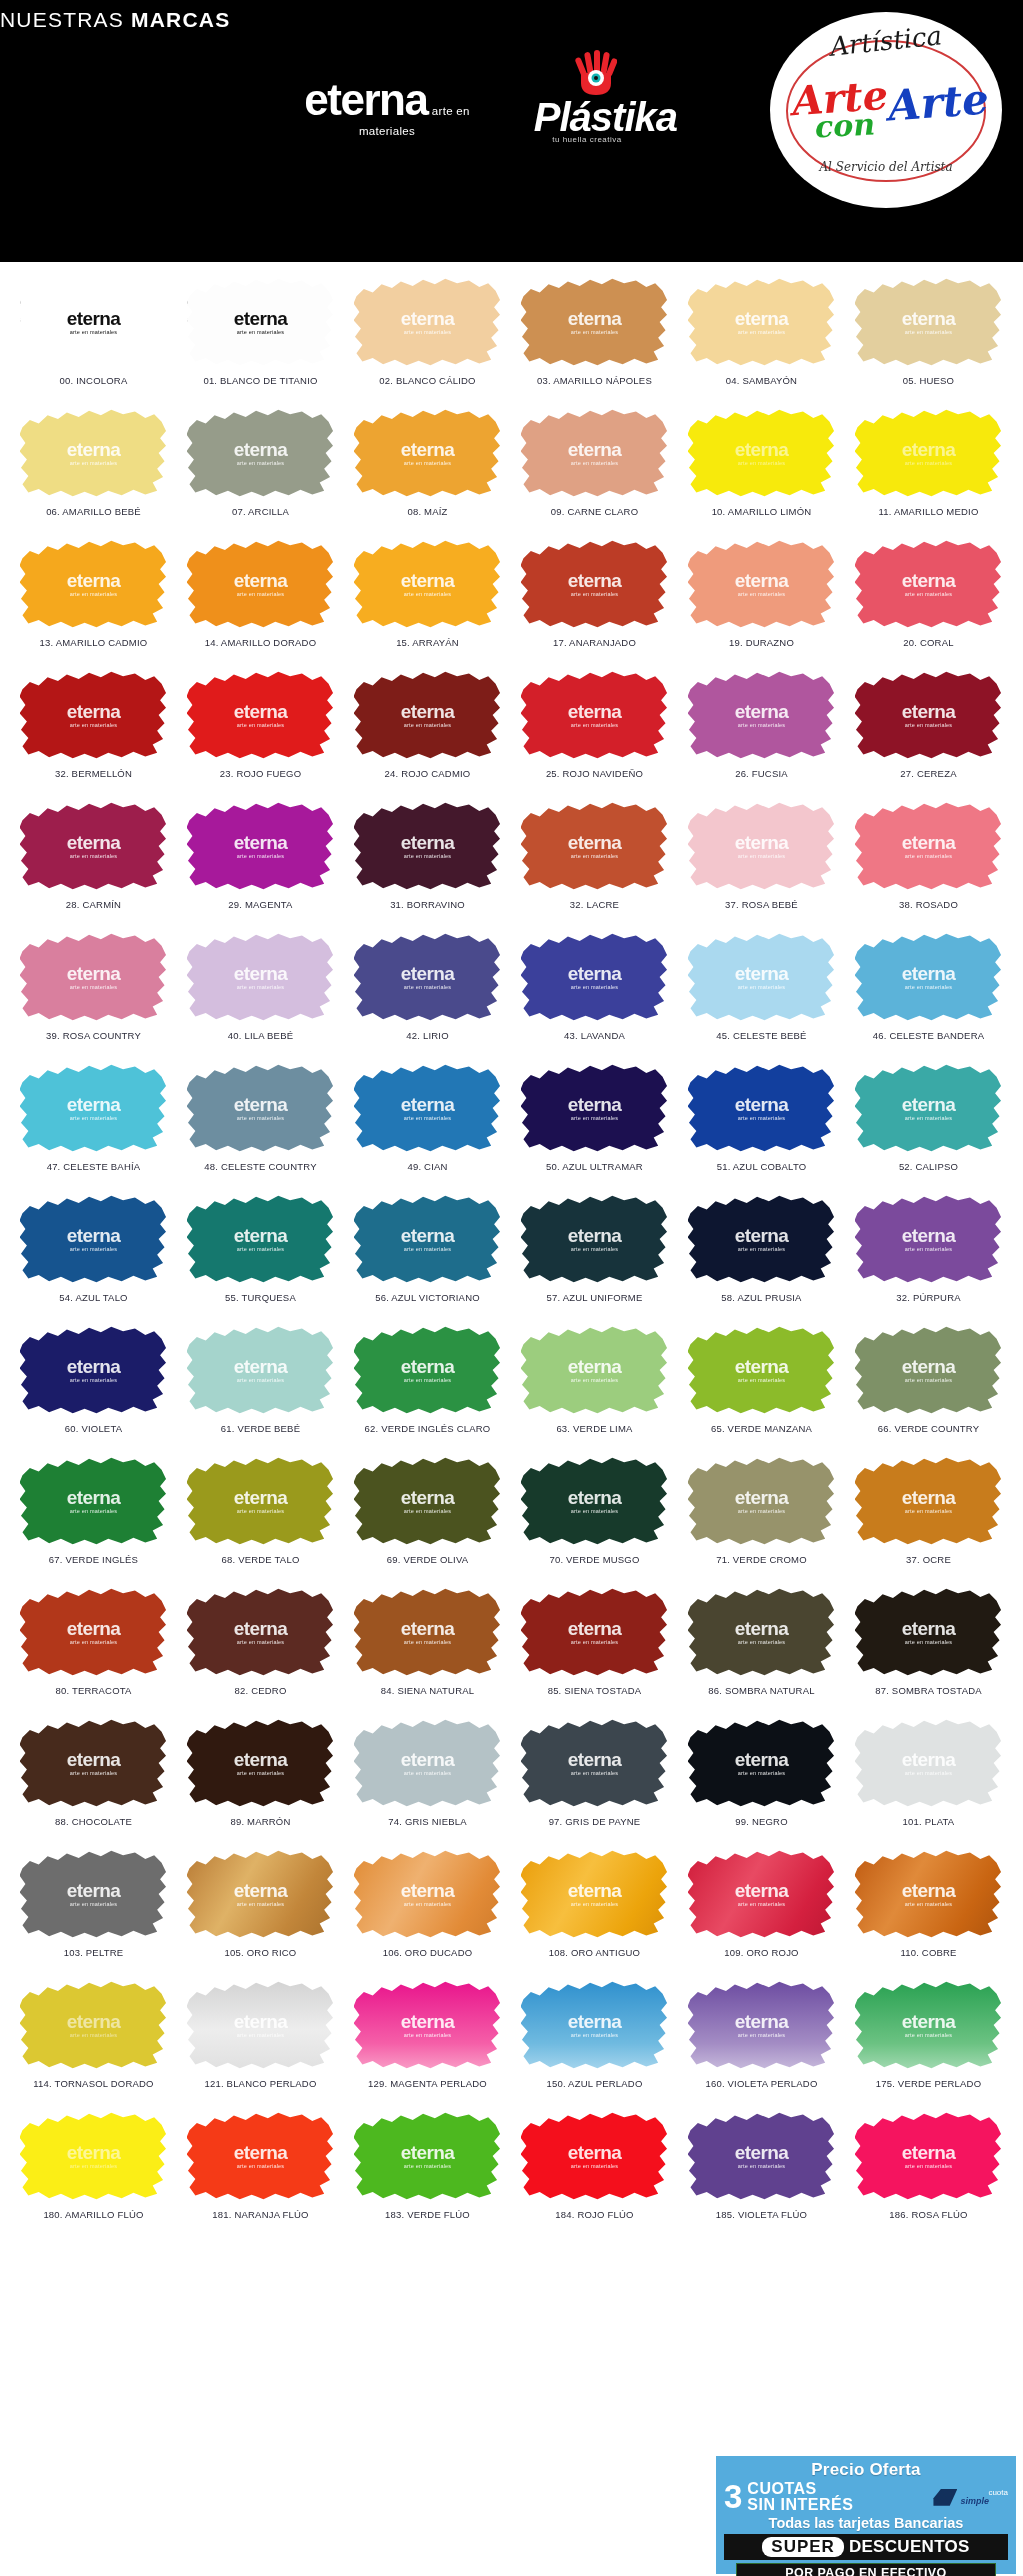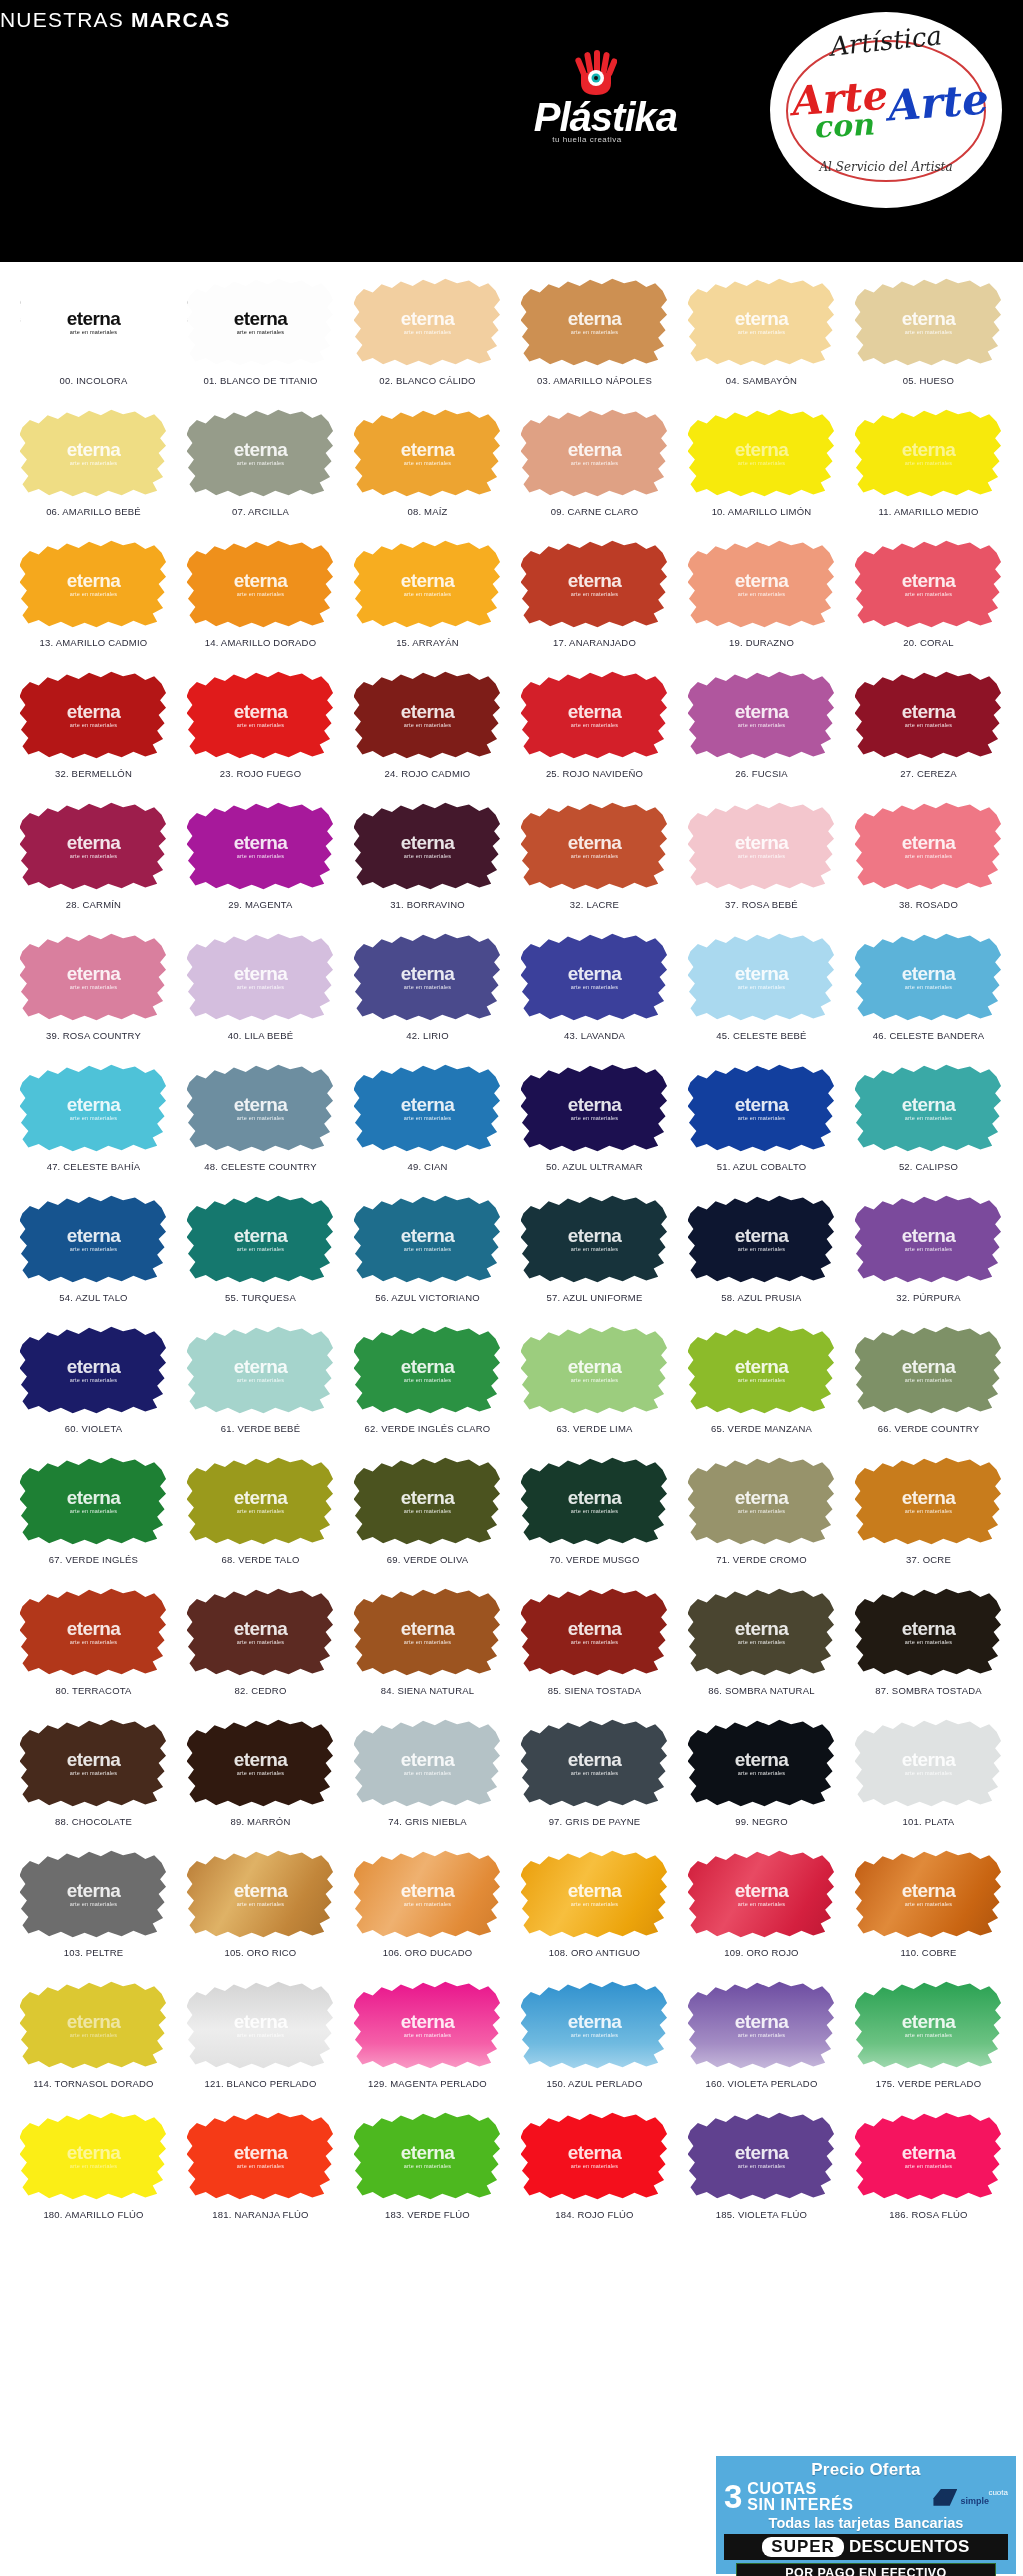--- a/index.html
+++ b/index.html
@@ -312,21 +312,21 @@
     align-items: center;
   }
   .promo-cs-mark {
     width: 24px; height: 17px;
     background: #12305c;
     clip-path: polygon(0% 55%, 32% 0%, 100% 0%, 68% 100%, 0% 100%);
     margin-right: 3px;
   }
   .promo-cs-txt { text-align: left; line-height: 1; }
   .promo-cs-txt .a { font-size: 8px; display: block; margin-left: 28px; }
-  .promo-cs-txt .b { font-size: 9px; font-weight: 700; color: #1a3d7c; display: block; }
+  .promo-cs-txt .b { font-size: 9px; font-weight: 700; color: #1a3d7c; display: block; font-style: italic; }
   .promo-tarjetas {
     font-size: 14.5px;
     font-weight: 700;
     margin-top: 1px;
     text-shadow: 0 1px 1px rgba(0,0,0,.22);
   }
   .promo-super {
     margin-top: 3px;
     background: #111111;
     padding: 3px 4px;
@@ -365,20 +365,24 @@
 <body>
 
 <div id="page">
 
   <div class="header">
 
     <div class="brands-label">
       <span>NUESTRAS </span><b>MARCAS</b>
     </div>
 
+    <div class="logo-eterna">
+      <span class="word">eterna</span>
+      <span class="tag">arte en materiales</span>
+    </div>
 
     <div class="logo-plastika">
       <svg class="plastika-hand" viewBox="0 0 42 48">
         <g fill="#e8242b">
           <rect x="3" y="8" width="6" height="20" rx="3" transform="rotate(-22 6 18)"></rect>
           <rect x="11" y="3" width="6" height="24" rx="3" transform="rotate(-10 14 15)"></rect>
           <rect x="19" y="1" width="6" height="26" rx="3"></rect>
           <rect x="27" y="3" width="6" height="24" rx="3" transform="rotate(10 30 15)"></rect>
           <rect x="34" y="9" width="6" height="19" rx="3" transform="rotate(22 37 18)"></rect>
           <path d="M6 24 h30 v10 q0 12 -15 12 q-15 0 -15 -12 z"></path>

